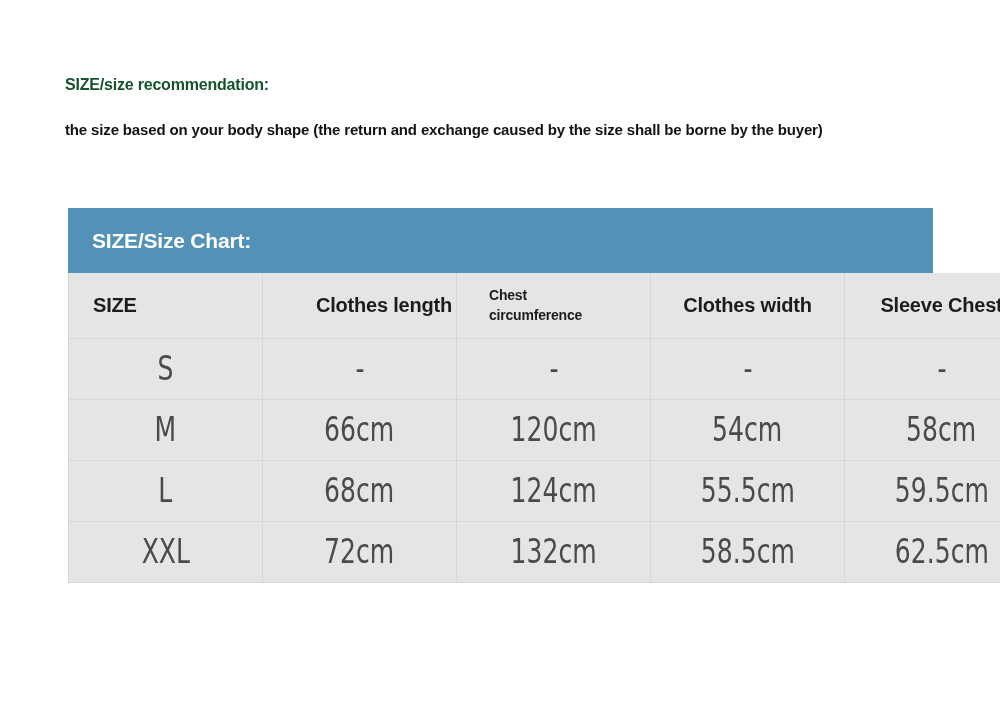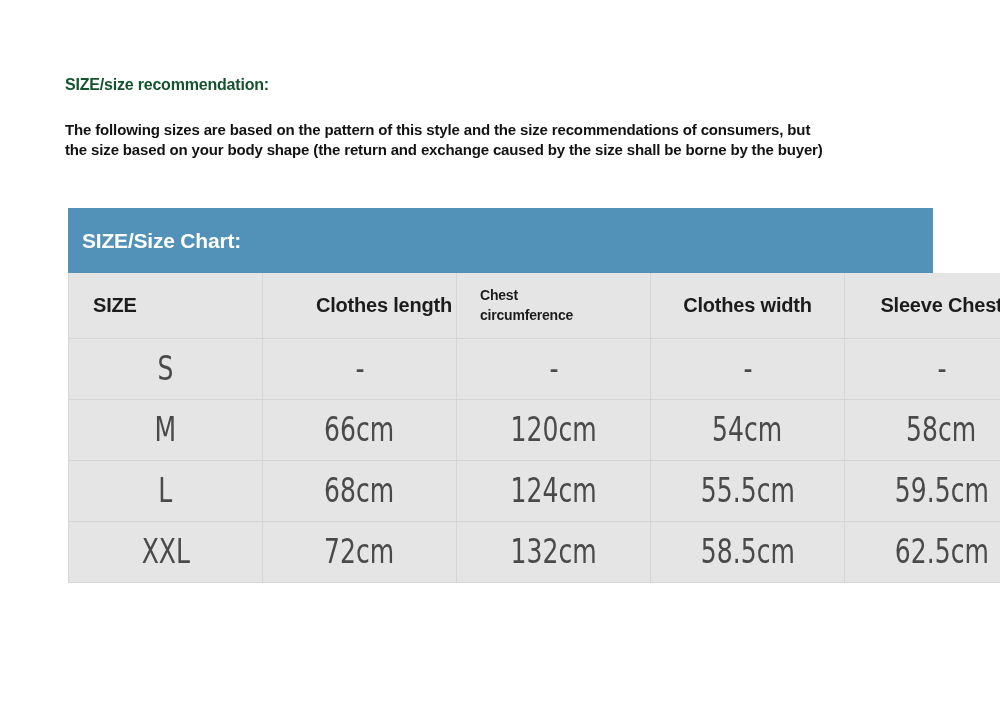--- a/index.html
+++ b/index.html
@@ -40,21 +40,21 @@
   .title-bar {
     position: absolute;
     left: 68px;
     top: 208px;
     width: 865px;
     height: 65px;
     background: #5292B8;
     display: flex;
     align-items: center;
     box-sizing: border-box;
-    padding-left: 14px;
+    padding-left: 24px;
   }
   .title-bar .title-text {
     color: #ffffff;
     font-size: 21px;
     font-weight: bold;
     letter-spacing: -0.2px;
   }
   table.size-table {
     position: absolute;
     left: 68px;
@@ -82,21 +82,21 @@
   th.col-size {
     text-align: left !important;
     padding-left: 24px;
   }
   th.col-clothes {
     text-align: right !important;
     padding-right: 4px;
   }
   th.col-chest {
     text-align: left !important;
-    padding-left: 23px;
+    padding-left: 32px;
     font-size: 14px !important;
     line-height: 20px;
     white-space: pre-line;
   }
   table.size-table tbody td {
     height: 61px;
     text-align: center;
     vertical-align: middle;
     color: #4a4a4a;
   }
@@ -111,21 +111,20 @@
   }
 </style>
 </head>
 <body>
 
 <div class="page">
 
   <div class="section-heading">SIZE/size recommendation:</div>
 
   <div class="description">
-    <div class="desc-line">The following sizes are based on the pattern of this style and the size recommendations of consumers, but</div>
     <div class="desc-line">the size based on your body shape (the return and exchange caused by the size shall be borne by the buyer)</div>
   </div>
 
   <div class="title-bar">
     <span class="title-text">SIZE/Size Chart:</span>
   </div>
 
   <table class="size-table">
     <thead>
       <tr>

